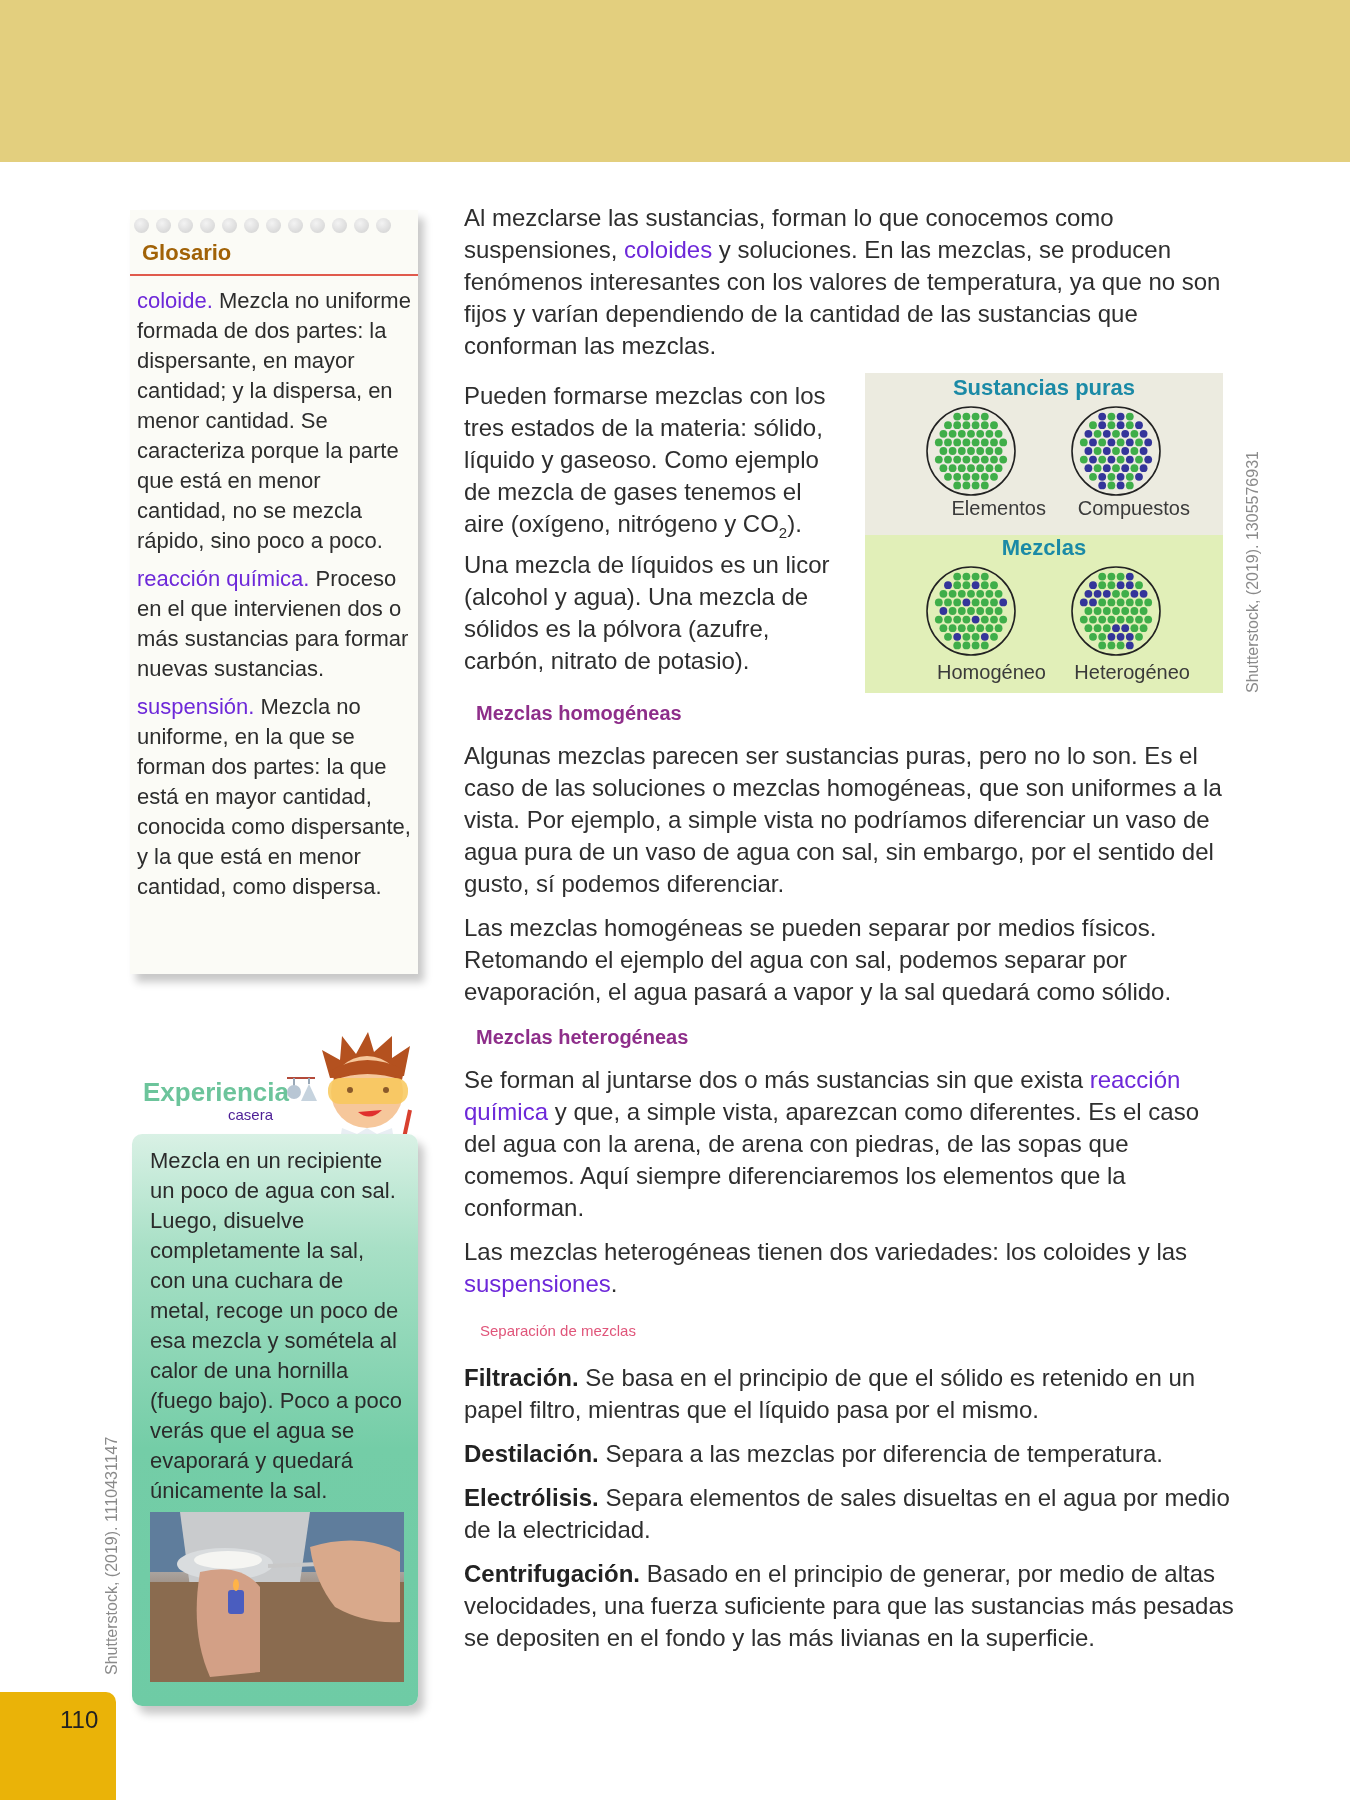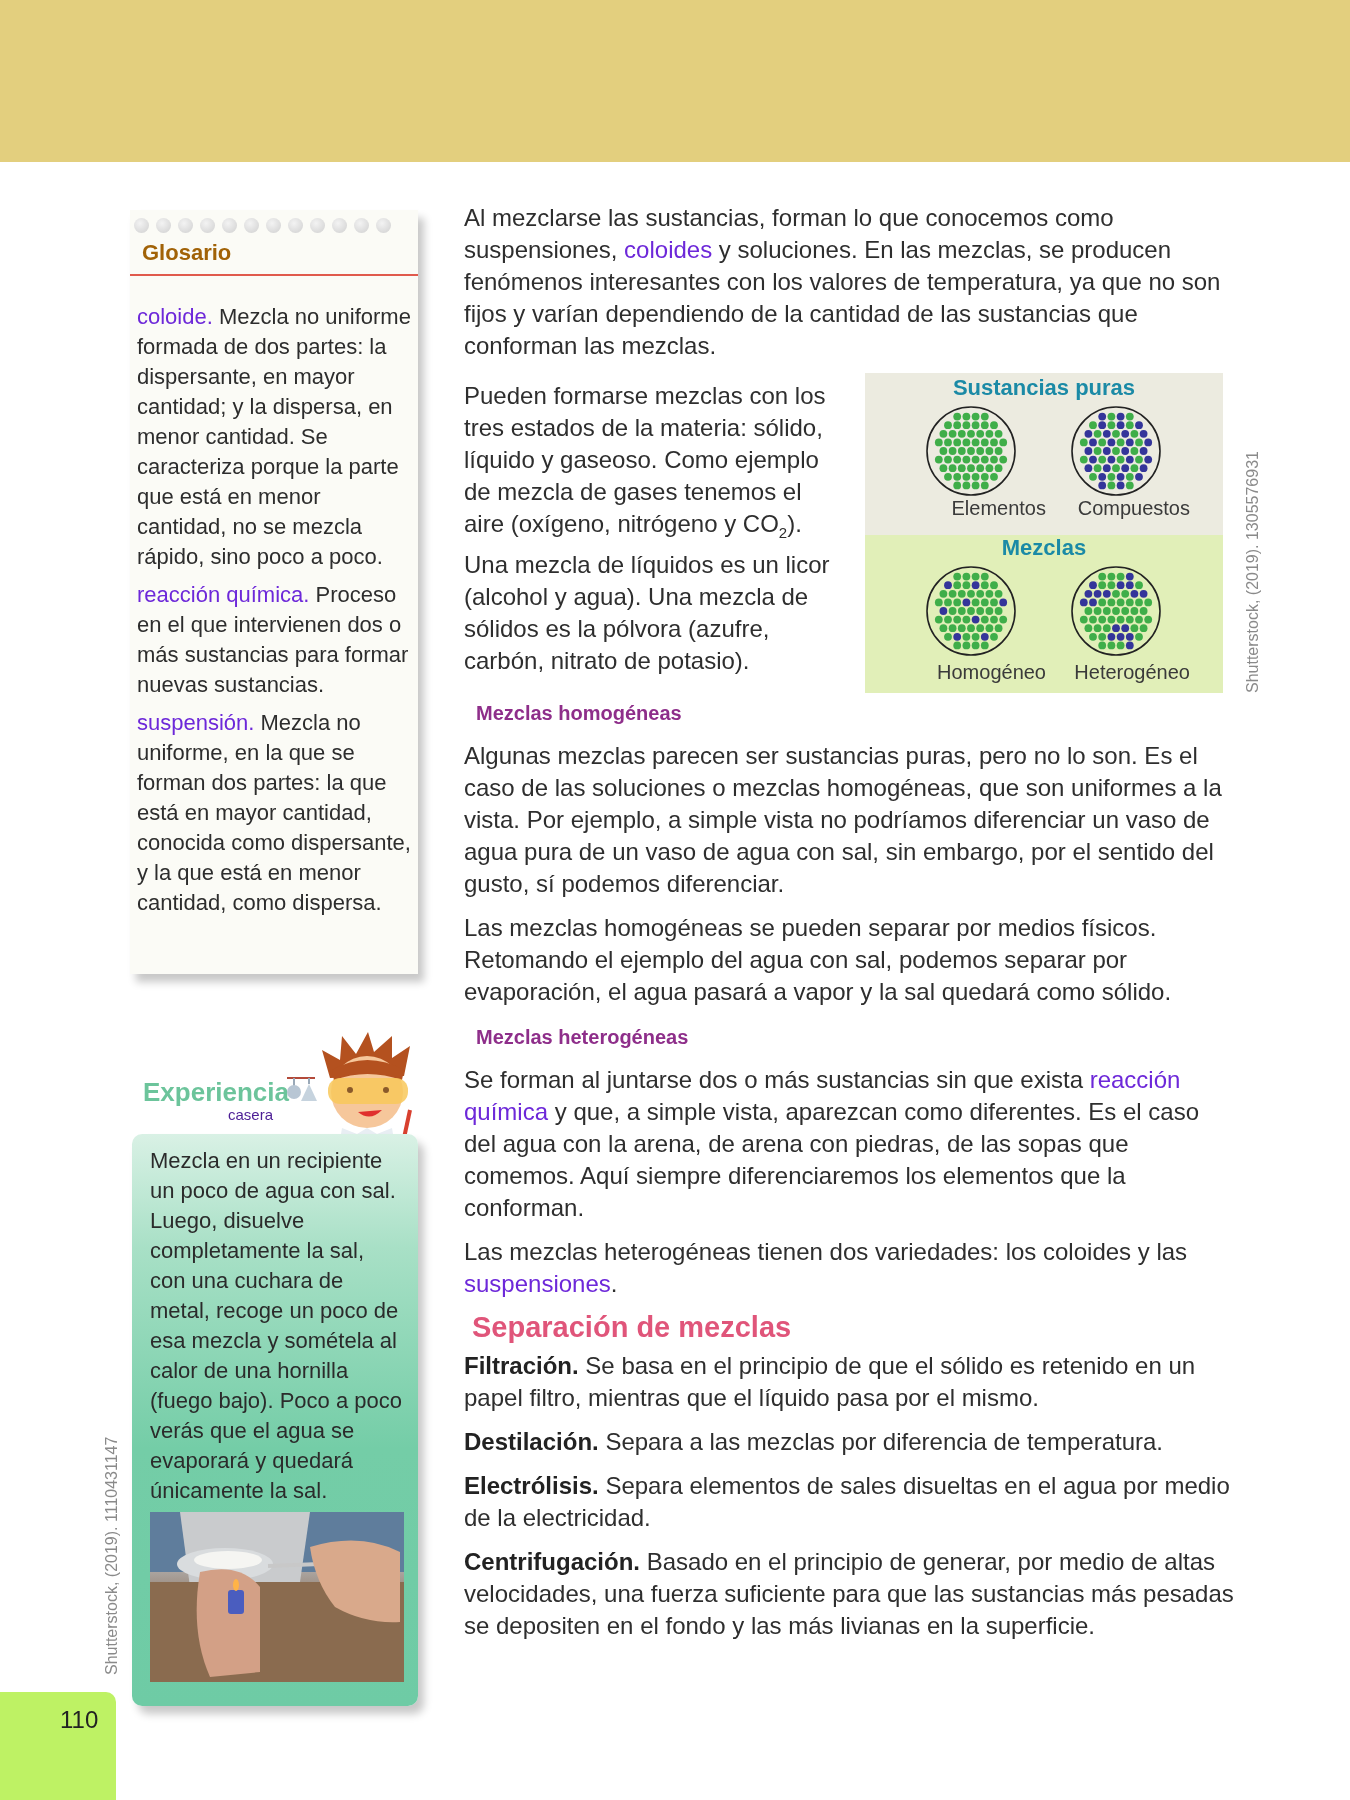--- a/index.html
+++ b/index.html
@@ -14,21 +14,21 @@
   
   .glossary {
     position: absolute; left: 130px; top: 210px; width: 288px; height: 764px;
     background: #fbfbf6;
     box-shadow: 6px 8px 8px rgba(0,0,0,0.22);
   }
   .rings { position: absolute; left: 4px; top: 8px; display: flex; gap: 7px; }
   .ring { width: 15px; height: 15px; border-radius: 50%; background: radial-gradient(circle at 40% 35%, #f3f3f3, #cfcfcf); }
   .gl-title { position: absolute; left: 12px; top: 30px; font-weight: bold; font-size: 22px; color: #a16207; }
   .gl-rule { position: absolute; left: 0; top: 64px; width: 288px; height: 2px; background: #e05a4d; }
-  .gl-body { position: absolute; left: 7px; top: 92px; width: 278px; font-size: 22px; line-height: 30px; color: #2d2d2d; }
+  .gl-body { position: absolute; left: 7px; top: 76px; width: 278px; font-size: 22px; line-height: 30px; color: #2d2d2d; }
   .gl-entry { margin: 0 0 8px 0; }
   .term { color: #6d28d9; }
 
   
   .exp-title { position: absolute; left: 143px; top: 1077px; font-size: 26px; font-weight: bold; color: #6cc49b; }
   .exp-sub { position: absolute; left: 228px; top: 1106px; font-size: 15px; color: #4c1d95; }
   .flask-icon { position: absolute; left: 285px; top: 1074px; width: 34px; height: 30px; }
   .scientist-icon { position: absolute; left: 312px; top: 1030px; width: 110px; height: 110px; }
   .exp-box {
     position: absolute; left: 132px; top: 1134px; width: 286px; height: 572px;
@@ -36,28 +36,28 @@
     background: linear-gradient(180deg, #d9f1e5 0%, #a8e0c6 20%, #74cda7 55%, #6ecba5 100%);
     box-shadow: 6px 8px 8px rgba(0,0,0,0.22);
   }
   .exp-text { position: absolute; left: 18px; top: 12px; width: 255px; font-size: 22px; line-height: 30px; color: #2b2b2b; }
   .exp-photo {
     position: absolute; left: 18px; top: 378px; width: 254px; height: 170px;
     background: linear-gradient(180deg, #6a8aa8 0%, #b9bcc0 25%, #8e7560 55%, #7a5a3e 100%);
     overflow: hidden;
   }
   .credit-left { position: absolute; left: 103px; top: 1675px; transform: rotate(-90deg); transform-origin: left top; font-size: 16px; color: #8a8a8a; white-space: nowrap; }
-  .page-tab { position: absolute; left: 0; top: 1692px; width: 116px; height: 108px; background: #bef264; border-top-right-radius: 10px; }
+  .page-tab { position: absolute; left: 0; top: 1692px; width: 116px; height: 108px; background: #eab308; border-top-right-radius: 10px; }
   .page-num { position: absolute; left: 60px; top: 14px; font-size: 24px; color: #222; }
 
   
   .main { position: absolute; left: 464px; top: 202px; width: 770px; font-size: 24px; line-height: 32px; color: #2e2e2e; }
   .p { margin: 0 0 12px 0; }
   .h-purple { color: #8e2e8a; font-weight: bold; font-size: 20px; line-height: 34px; margin: 6px 0 10px 12px; }
-  .h-pink { color: #e0557a; font-weight: bold; font-size: 29px; line-height: 30px; margin: 8px; }
+  .h-pink { color: #e0557a; font-weight: normal; font-size: 15px; line-height: 30px; margin: 16px; }
   .b { font-weight: bold; color: #222; }
   .intro2 { position: absolute; left: 464px; top: 380px; width: 380px; font-size: 24px; line-height: 32px; color: #2e2e2e; }
 
   
   .diagram { position: absolute; left: 865px; top: 373px; width: 358px; height: 320px; border-radius: 27px; }
   .dg-top { position: absolute; left: 0; top: 0; width: 358px; height: 162px; background: #ecebe0; }
   .dg-bot { position: absolute; left: 0; top: 162px; width: 358px; height: 158px; background: #e1efb8; }
   .dg-title { position: absolute; width: 358px; text-align: center; font-weight: bold; font-size: 22px; color: #1b8aa6; }
   .dg-label { position: absolute; font-size: 20px; color: #3a3a3a; text-align: right; width: 150px; }
   .credit-right { position: absolute; left: 1244px; top: 693px; transform: rotate(-90deg); transform-origin: left top; font-size: 16px; color: #8a8a8a; white-space: nowrap; }

